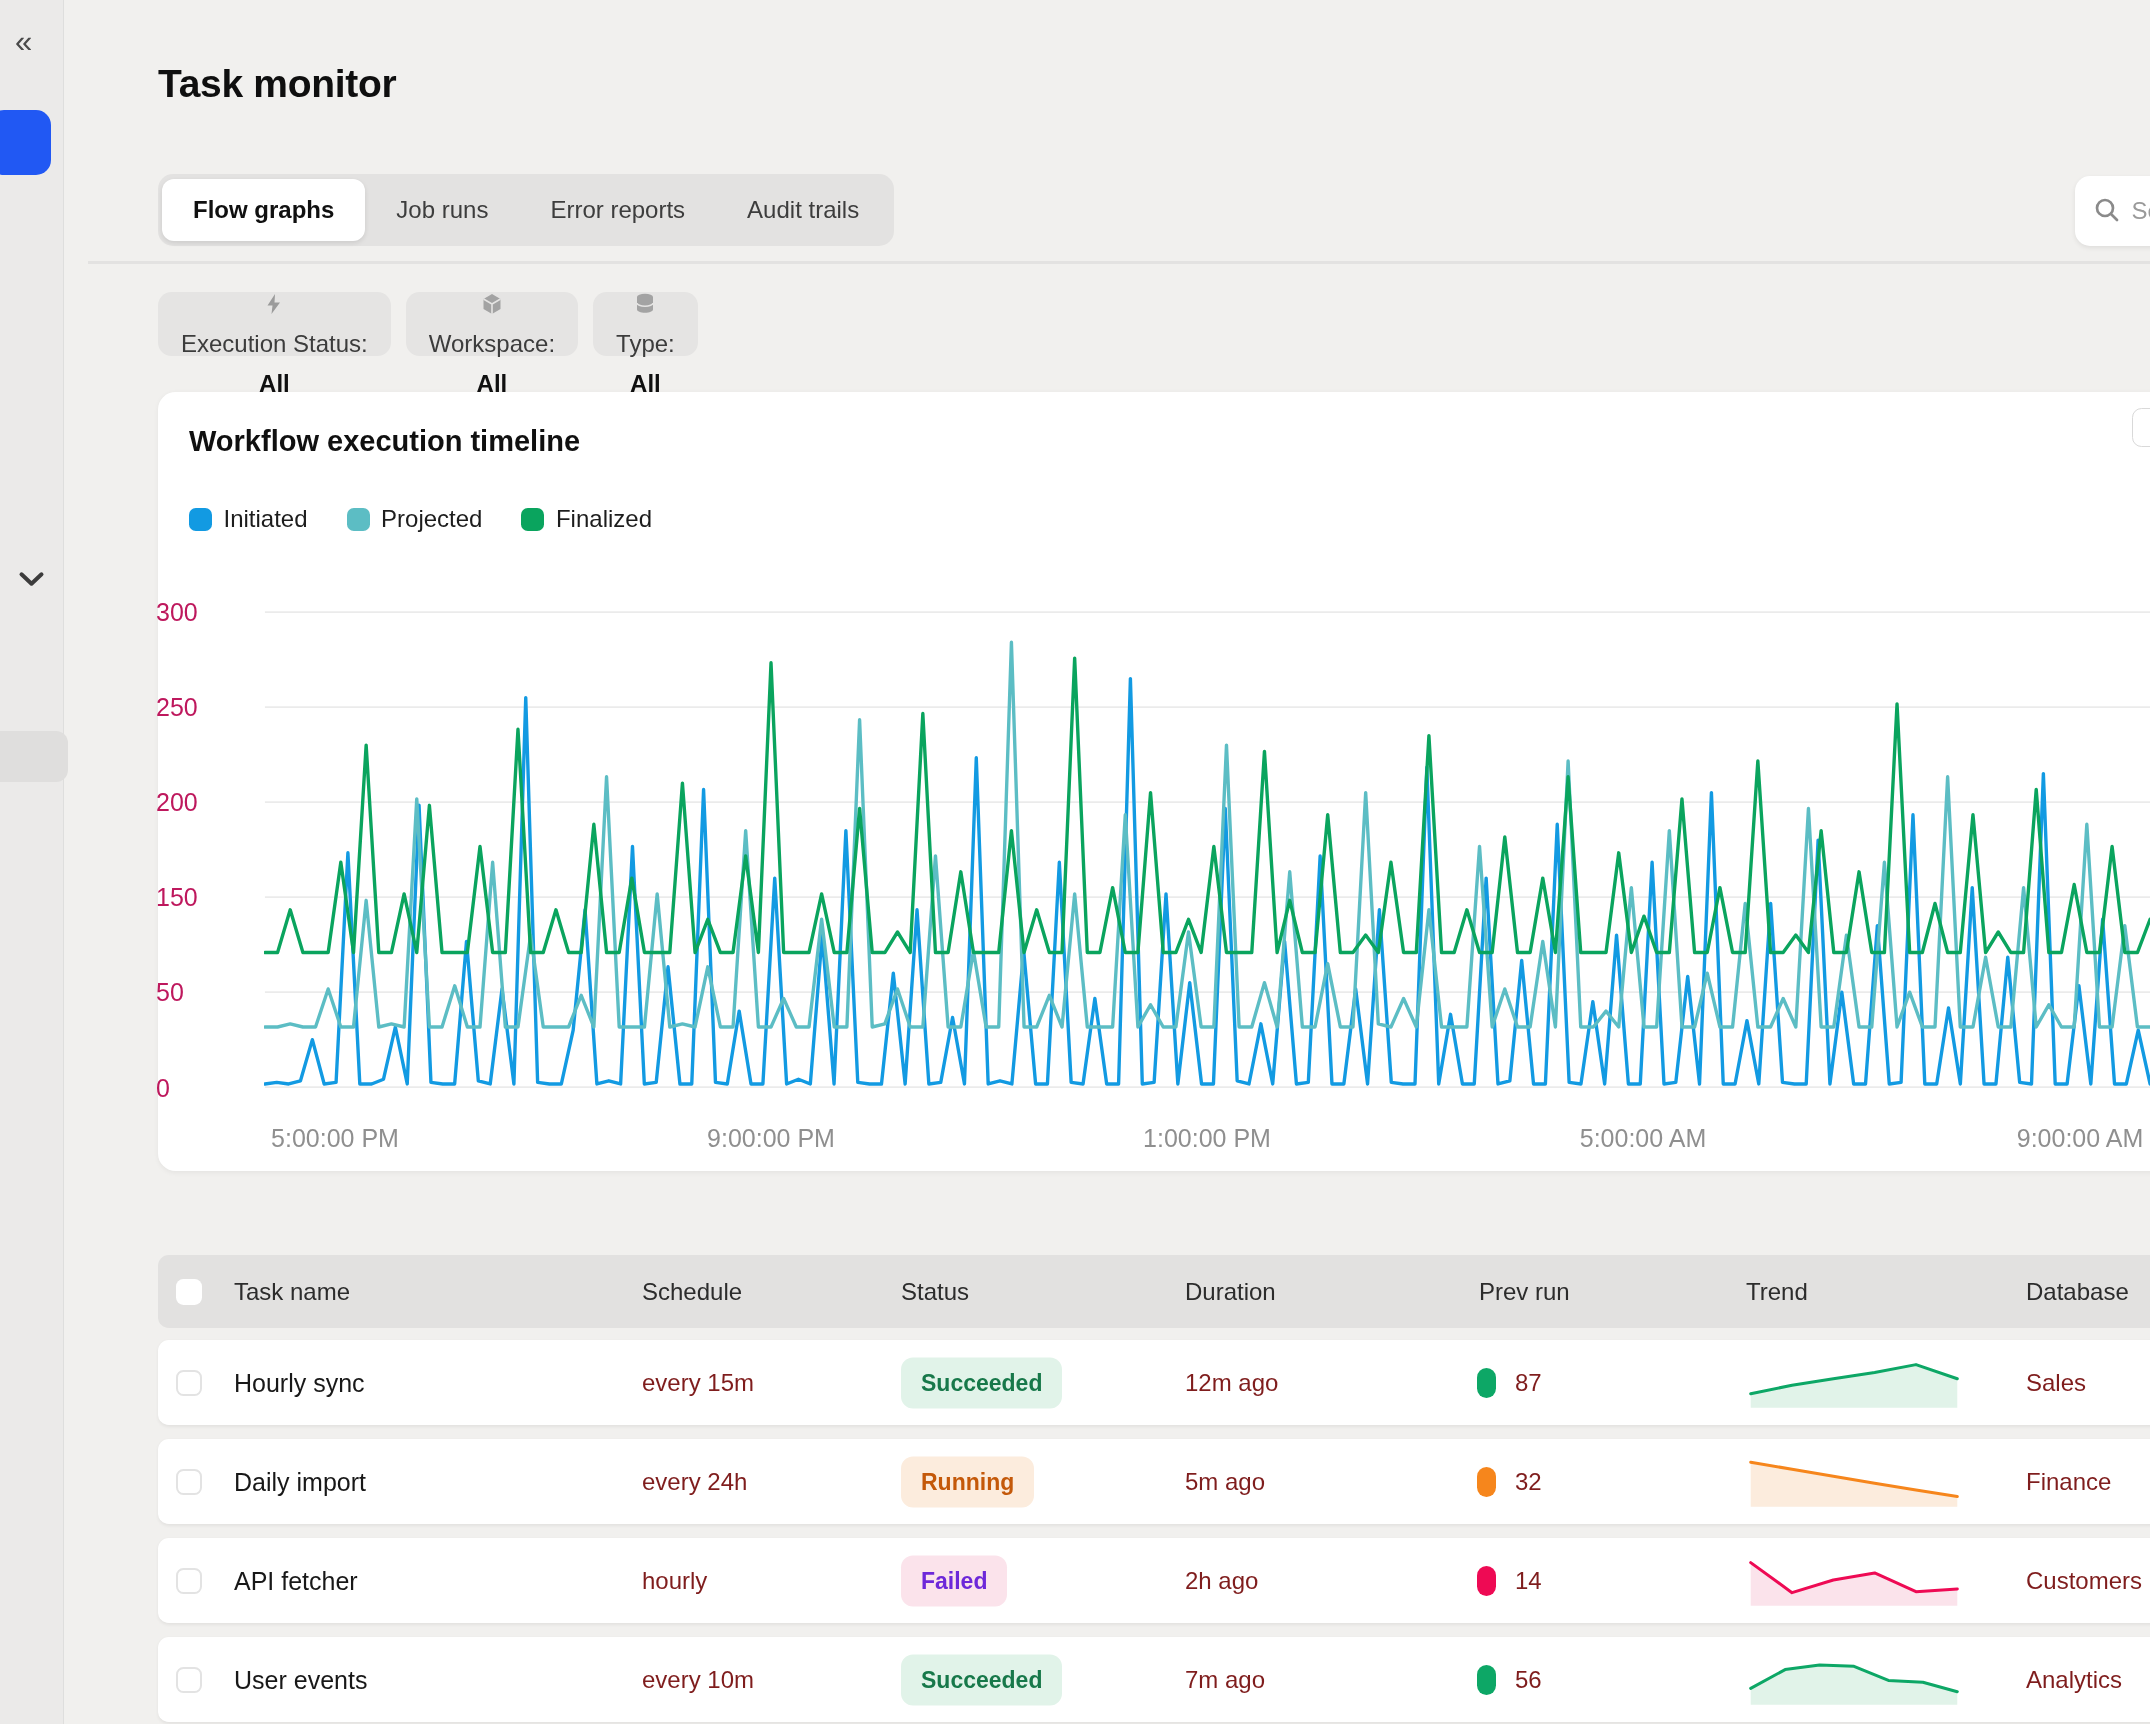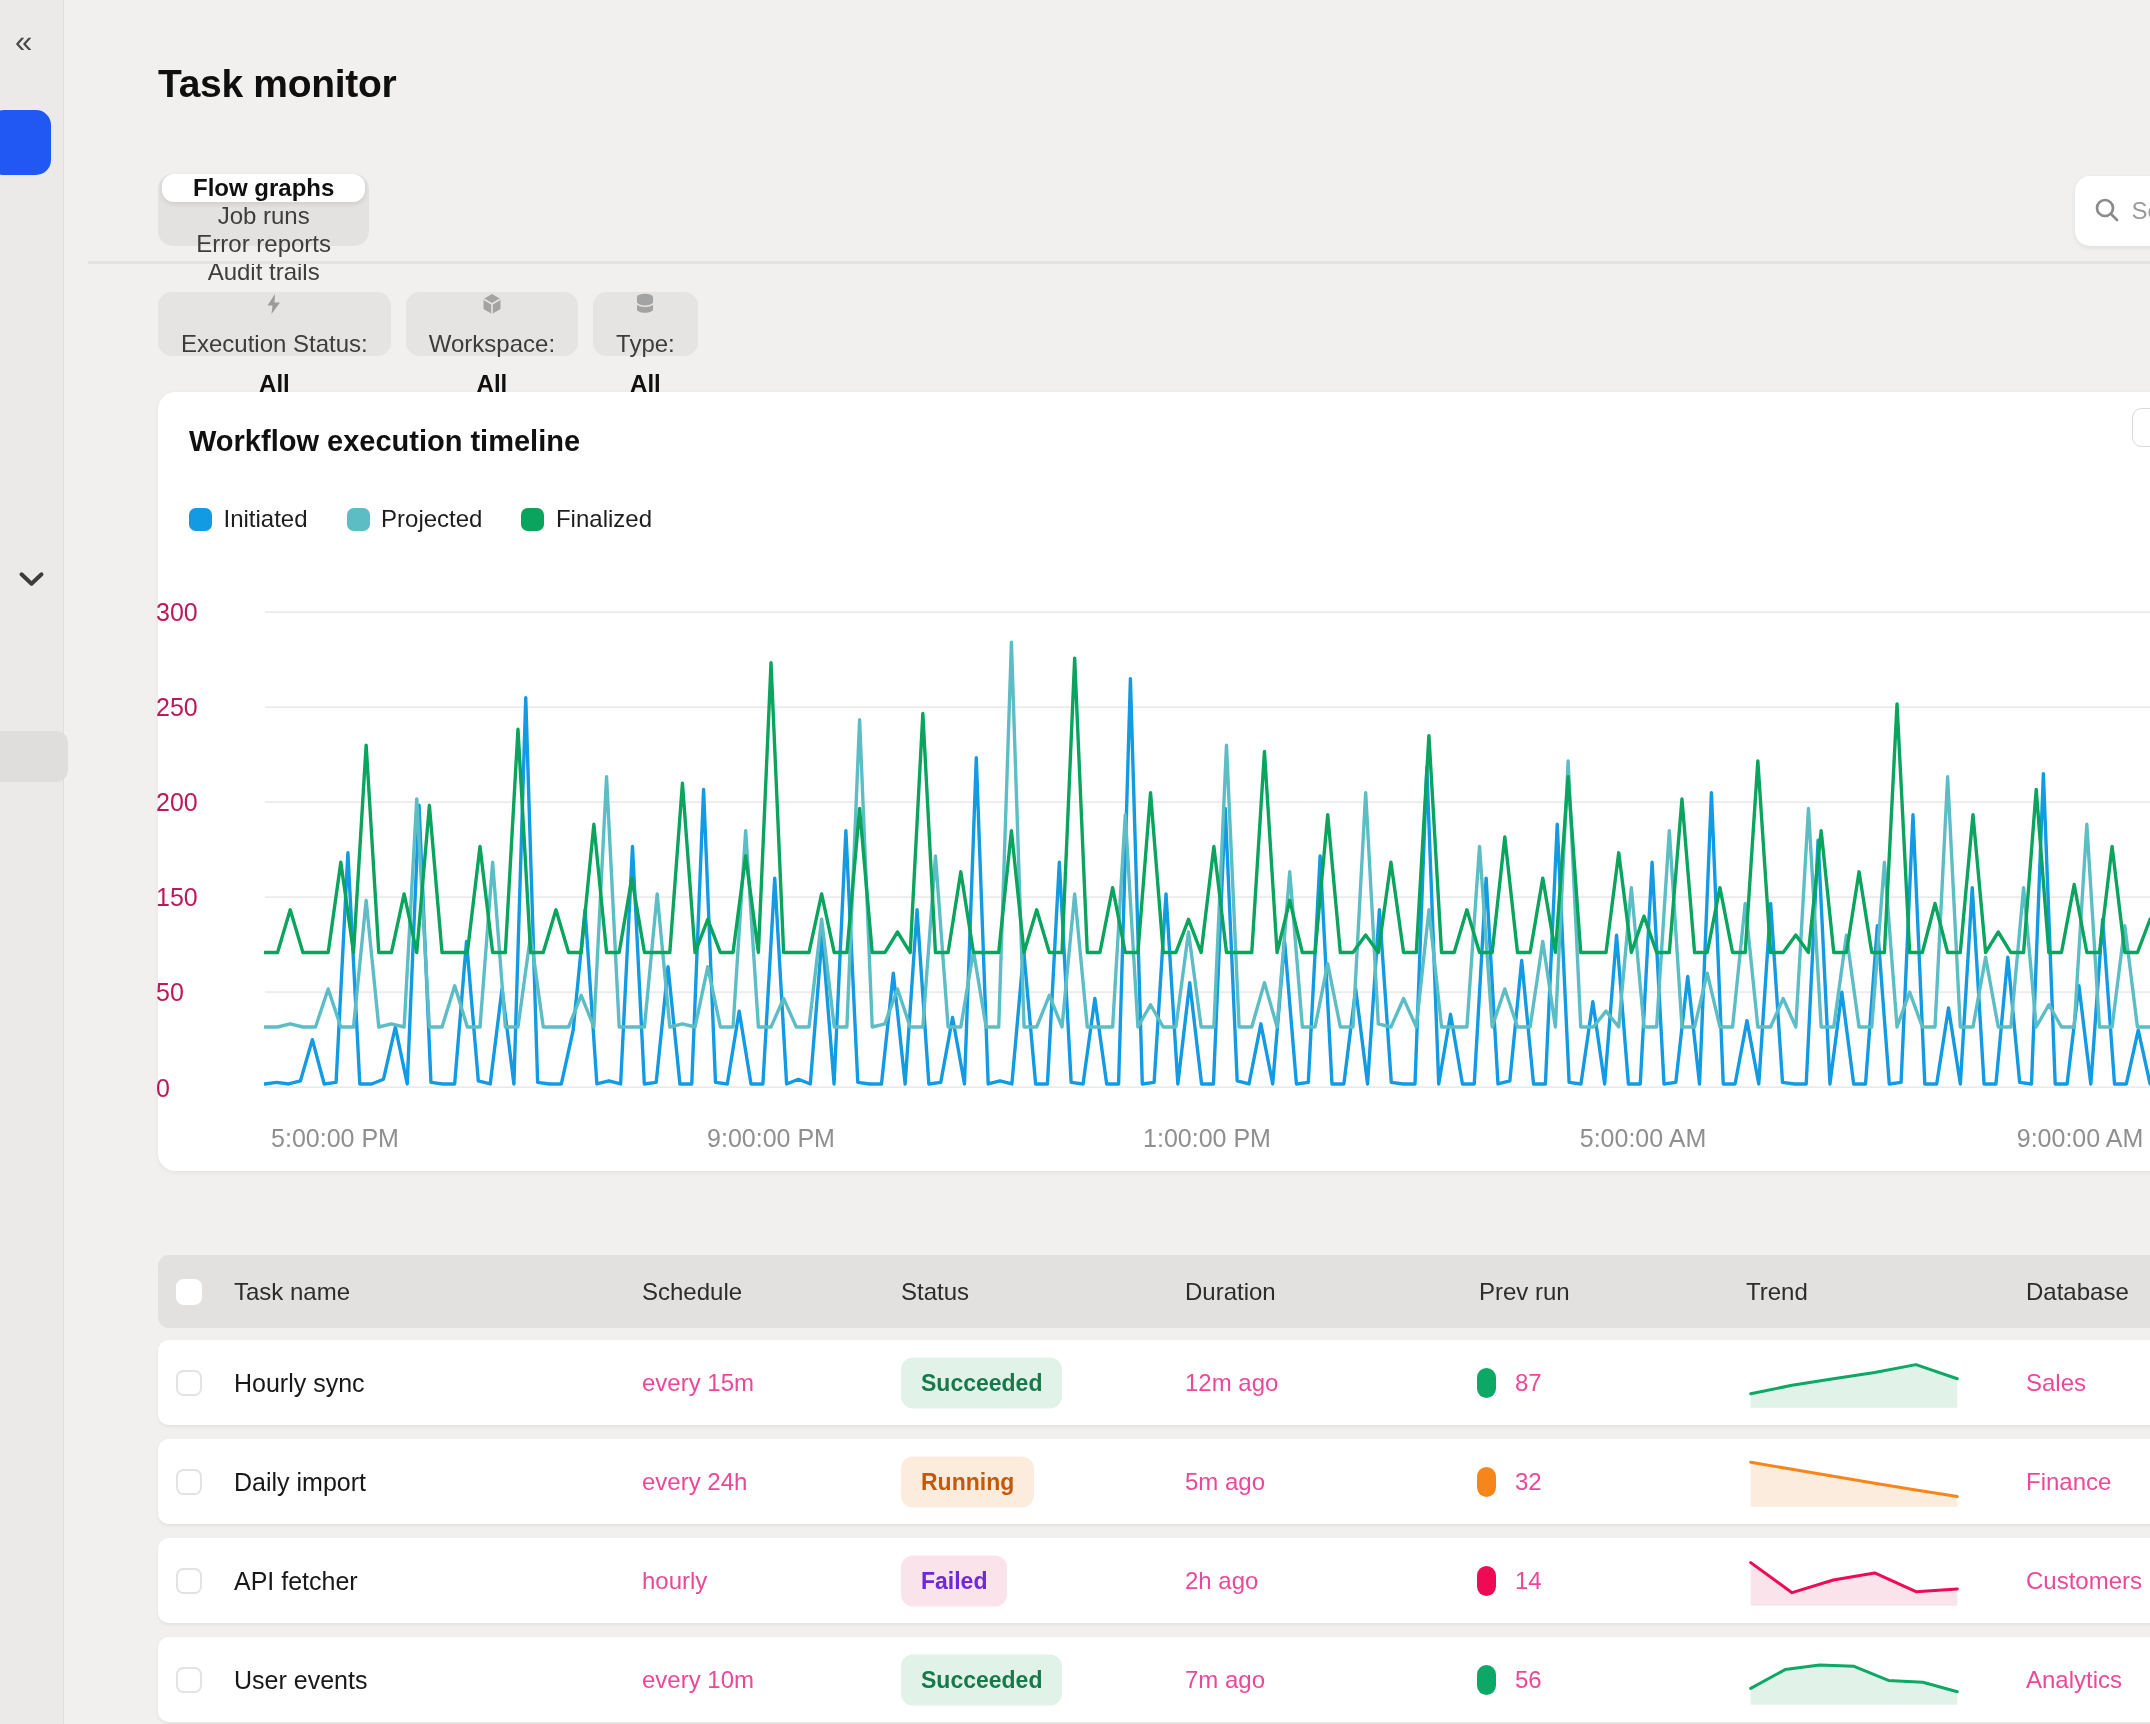--- a/index.html
+++ b/index.html
@@ -15,21 +15,21 @@
              background:#ebeae9; border-right:1.4px solid #dededd; z-index:5; }
   .collapse-btn { position:absolute; left:15px; top:26px; font-size:31px; color:#4a4a4a; cursor:pointer; line-height:1; }
   .side-tile-blue { position:absolute; left:-10.8px; top:110px; width:62px; height:65px;
                     border-radius:15px; background:#2158f3; }
   .side-chevron { position:absolute; left:16px; top:569px; }
   .side-tile-gray { position:absolute; left:-15px; top:731px; width:83px; height:51px;
                     border-radius:12px; background:#dfdedd; }
   
   .page-title { position:absolute; left:158px; top:62px; font-size:39px; font-weight:700; color:#0f0f0f; letter-spacing:-0.3px; }
   .tabs { position:absolute; left:158px; top:174px; height:72px; background:#e3e2e1;
-          border-radius:15px; display:inline-flex; align-items:center; padding:0 4px;flex-direction:column; }
+          border-radius:15px; display:inline-flex; align-items:center; padding:0 4px; }
   .tab { height:62px; display:flex; align-items:center; padding:0 31px; font-size:24px;
          font-weight:500; color:#3d3d3d; border-radius:12px; cursor:pointer; white-space:nowrap; }
   .tab.active { background:#ffffff; color:#101010; font-weight:600;
                 box-shadow:0 2px 5.4px rgba(0,0,0,0.10); }
   .search-box { position:absolute; left:2075px; top:176px; width:223px; height:70px; background:#ffffff;
                 border-radius:15px; box-shadow:0 2px 5.4px rgba(0,0,0,0.08); display:flex; align-items:center;
                 padding:0 17.6px; gap:10.8px; }
   .search-text { font-size:24px; color:#9a9a9a; white-space:nowrap; }
   .header-divider { position:absolute; left:88px; top:261px; width:2063px; height:2.7px; background:#e3e2e1; }
   
@@ -54,21 +54,21 @@
   .plot-svg { position:absolute; left:264px; top:602px; }
   
   .tbl-header { position:absolute; left:158px; top:1255px; width:2026px; height:73px;
                 background:#e2e1e0; border-radius:10.8px; }
   .tbl-header .cb { border:none; background:#ffffff; }
   .col-label { position:absolute; top:50%; transform:translateY(-50%); font-size:24px; font-weight:500; color:#2c2c2c; white-space:nowrap; }
   .task-row { position:absolute; left:158px; width:2026px; height:85px; background:#ffffff;
               border-radius:10.8px; box-shadow:0 1.4px 3.4px rgba(0,0,0,0.06); }
   .cb { position:absolute; left:17.6px; top:50%; transform:translateY(-50%); width:26px; height:26px;
         border-radius:7.4px; background:#ffffff; border:2px solid #e3e3e3; cursor:pointer; }
-  .cell { position:absolute; top:50%; transform:translateY(-50%); font-size:24px; color:#ec4899; white-space:nowrap; }
+  .cell { position:absolute; top:50%; transform:translateY(-50%); font-size:24px; color:#7f1d1d; white-space:nowrap; }
   .cell.task-name { font-weight:500; color:#181818; font-size:25px; }
   .badge { position:absolute; top:50%; transform:translateY(-50%); font-size:23px; font-weight:600;
            padding:12px 20px; border-radius:12px; white-space:nowrap; }
   .prev-dot { position:absolute; top:50%; transform:translateY(-50%); width:19px; height:30px; border-radius:9.5px; }
   .spark { position:absolute; top:50%; transform:translateY(-50%); }
 </style>
 </head>
 <body>
 
 <div class="sidebar">

